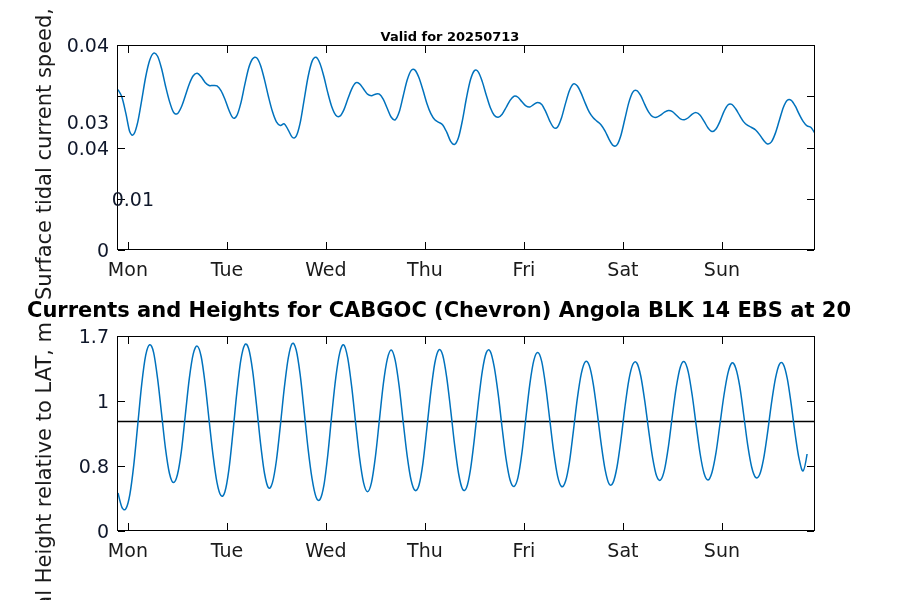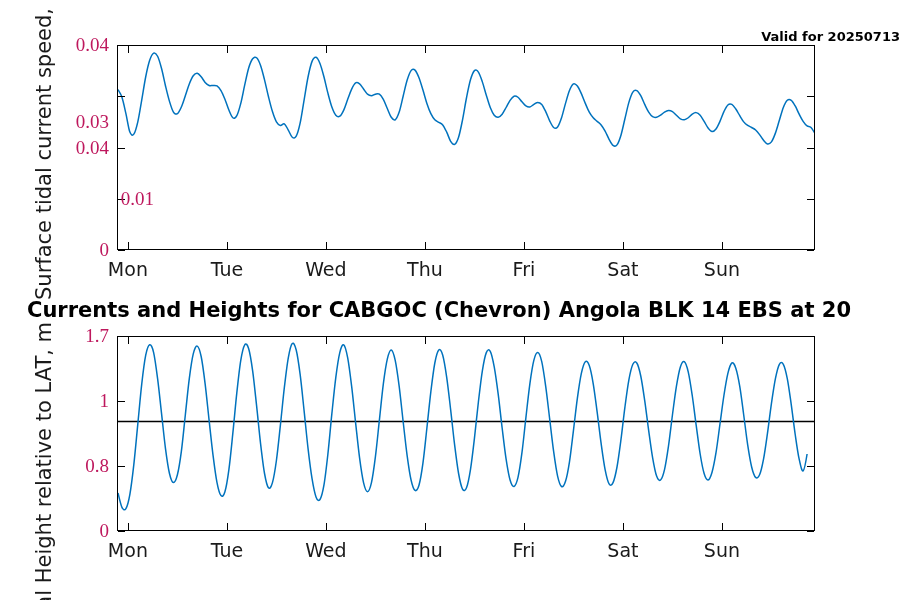--- a/index.html
+++ b/index.html
@@ -46,39 +46,38 @@
   .plotbox{
     position:absolute;
     border:1.2px solid #000;
     box-sizing:border-box;
     background:#fff;
     overflow:hidden;
   }
   .panel-title{
     position:absolute;
     width:100%;
-    text-align:right;
+    text-align:center;
     font-size:13px;
     font-weight:bold;
     color:#000;
     white-space:nowrap;
   }
 
   
   .tick-x{position:absolute;width:1.2px;background:#000;}
   .tick-y{position:absolute;height:1.2px;background:#000;}
 
   .ytick-label{
     position:absolute;
     font-size:19px;
-    color:#be185d;
+    color:#0f172a;
     text-align:right;
     white-space:nowrap;
     transform:translateY(-50%);
-    font-family:Liberation Serif, serif;
   }
   .xtick-label{
     position:absolute;
     font-size:19px;
     color:#1a1a1a;
     text-align:center;
     white-space:nowrap;
     transform:translateX(-50%);
   }
 

